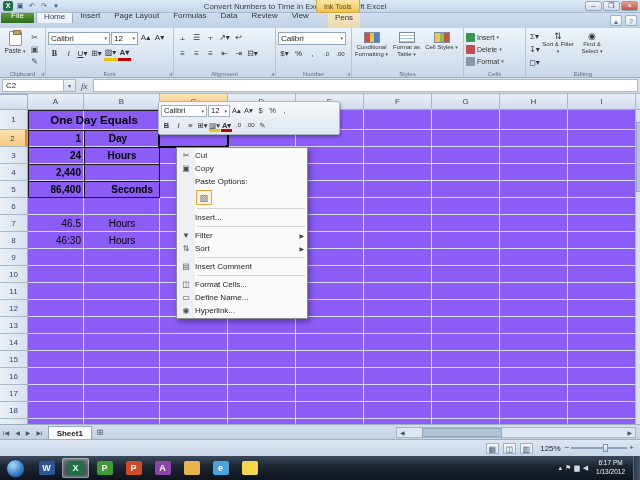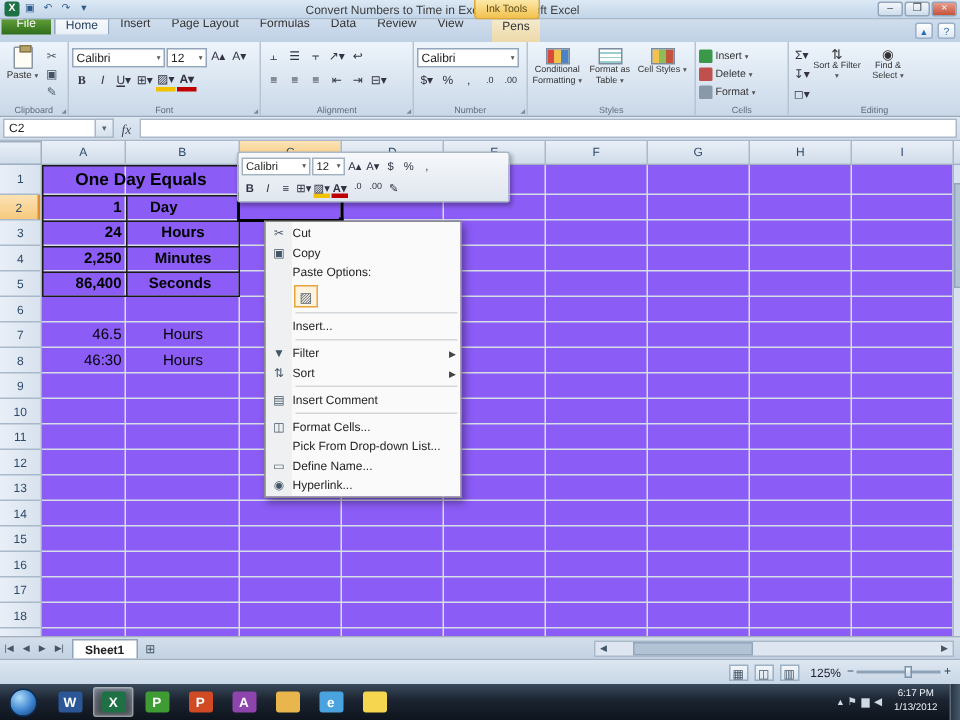--- a/index.html
+++ b/index.html
@@ -366,27 +366,26 @@
     <div class="hline" style="top: 189px;"></div>
     <div class="hline" style="top: 206px;"></div>
     <div class="hline" style="top: 223px;"></div>
     <div class="hline" style="top: 240px;"></div>
     <div class="hline" style="top: 257px;"></div>
     <div class="hline" style="top: 274px;"></div>
     <div class="hline" style="top: 291px;"></div>
     <div class="hline" style="top: 308px;"></div>
     <div class="cell merged" style="left: 0px; top: 0px; width: 132px; height: 20px; line-height: 20px;">One Day Equals</div>
     <div class="cell" style="left: 0px; top: 20px; width: 56px; height: 17px; line-height: 17px; text-align: right; font-weight: bold;">1</div>
-    <div class="cell" style="left: 69px; top: 20px; width: 76px; height: 17px; line-height: 17px; text-align: left; font-weight: bold;">Day</div>
+    <div class="cell" style="left: 52px; top: 20px; width: 76px; height: 17px; line-height: 17px; text-align: center; font-weight: bold;">Day</div>
     <div class="cell" style="left: 0px; top: 37px; width: 56px; height: 17px; line-height: 17px; text-align: right; font-weight: bold;">24</div>
     <div class="cell" style="left: 56px; top: 37px; width: 76px; height: 17px; line-height: 17px; text-align: center; font-weight: bold;">Hours</div>
-    <div class="cell" style="left: 0px; top: 54px; width: 56px; height: 17px; line-height: 17px; text-align: right; font-weight: bold;">2,250</div>
-    <div class="cell" style="left: 56px; top: 54px; width: 76px; height: 17px; line-height: 17px; text-align: center; font-weight: bold;">Minutes</div>
+    <div class="cell" style="left: 0px; top: 54px; width: 56px; height: 17px; line-height: 17px; text-align: right; font-weight: bold;">2,440</div>
     <div class="cell" style="left: 0px; top: 71px; width: 56px; height: 17px; line-height: 17px; text-align: right; font-weight: bold;">86,400</div>
-    <div class="cell" style="left: 56px; top: 71px; width: 72px; height: 17px; line-height: 17px; text-align: center; font-weight: bold;">Seconds</div>
+    <div class="cell" style="left: 56px; top: 71px; width: 72px; height: 17px; line-height: 17px; text-align: right; font-weight: bold;">Seconds</div>
     <div class="cell" style="left: 0px; top: 105px; width: 56px; height: 17px; line-height: 17px; text-align: right;">46.5</div>
     <div class="cell" style="left: 56px; top: 105px; width: 76px; height: 17px; line-height: 17px; text-align: center;">Hours</div>
     <div class="cell" style="left: 0px; top: 122px; width: 56px; height: 17px; line-height: 17px; text-align: right;">46:30</div>
     <div class="cell" style="left: 56px; top: 122px; width: 76px; height: 17px; line-height: 17px; text-align: center;">Hours</div>
     <div class="tablebox" style="left: 0px; top: 0px; width: 132px; height: 88px;"></div>
     <div class="tbh" style="top: 20px; width: 132px;"></div>
     <div class="tbh" style="top: 37px; width: 132px;"></div>
     <div class="tbh" style="top: 54px; width: 132px;"></div>
     <div class="tbh" style="top: 71px; width: 132px;"></div>
     <div class="tbv" style="left: 56px; top: 20px; height: 68px;"></div>
@@ -461,24 +460,20 @@
     <div class="mi">
       <span class="ic">▤</span>
       <span class="ml">Insert Comment</span>
     </div>
     <div class="msep"></div>
     <div class="mi">
       <span class="ic">◫</span>
       <span class="ml">Format Cells...</span>
     </div>
     <div class="mi">
-      <span class="ic"></span>
-      <span class="ml">Pick From Drop-down List...</span>
-    </div>
-    <div class="mi">
       <span class="ic">▭</span>
       <span class="ml">Define Name...</span>
     </div>
     <div class="mi">
       <span class="ic">◉</span>
       <span class="ml">Hyperlink...</span>
     </div>
   </div>
 
 <div id="sheetbar">

